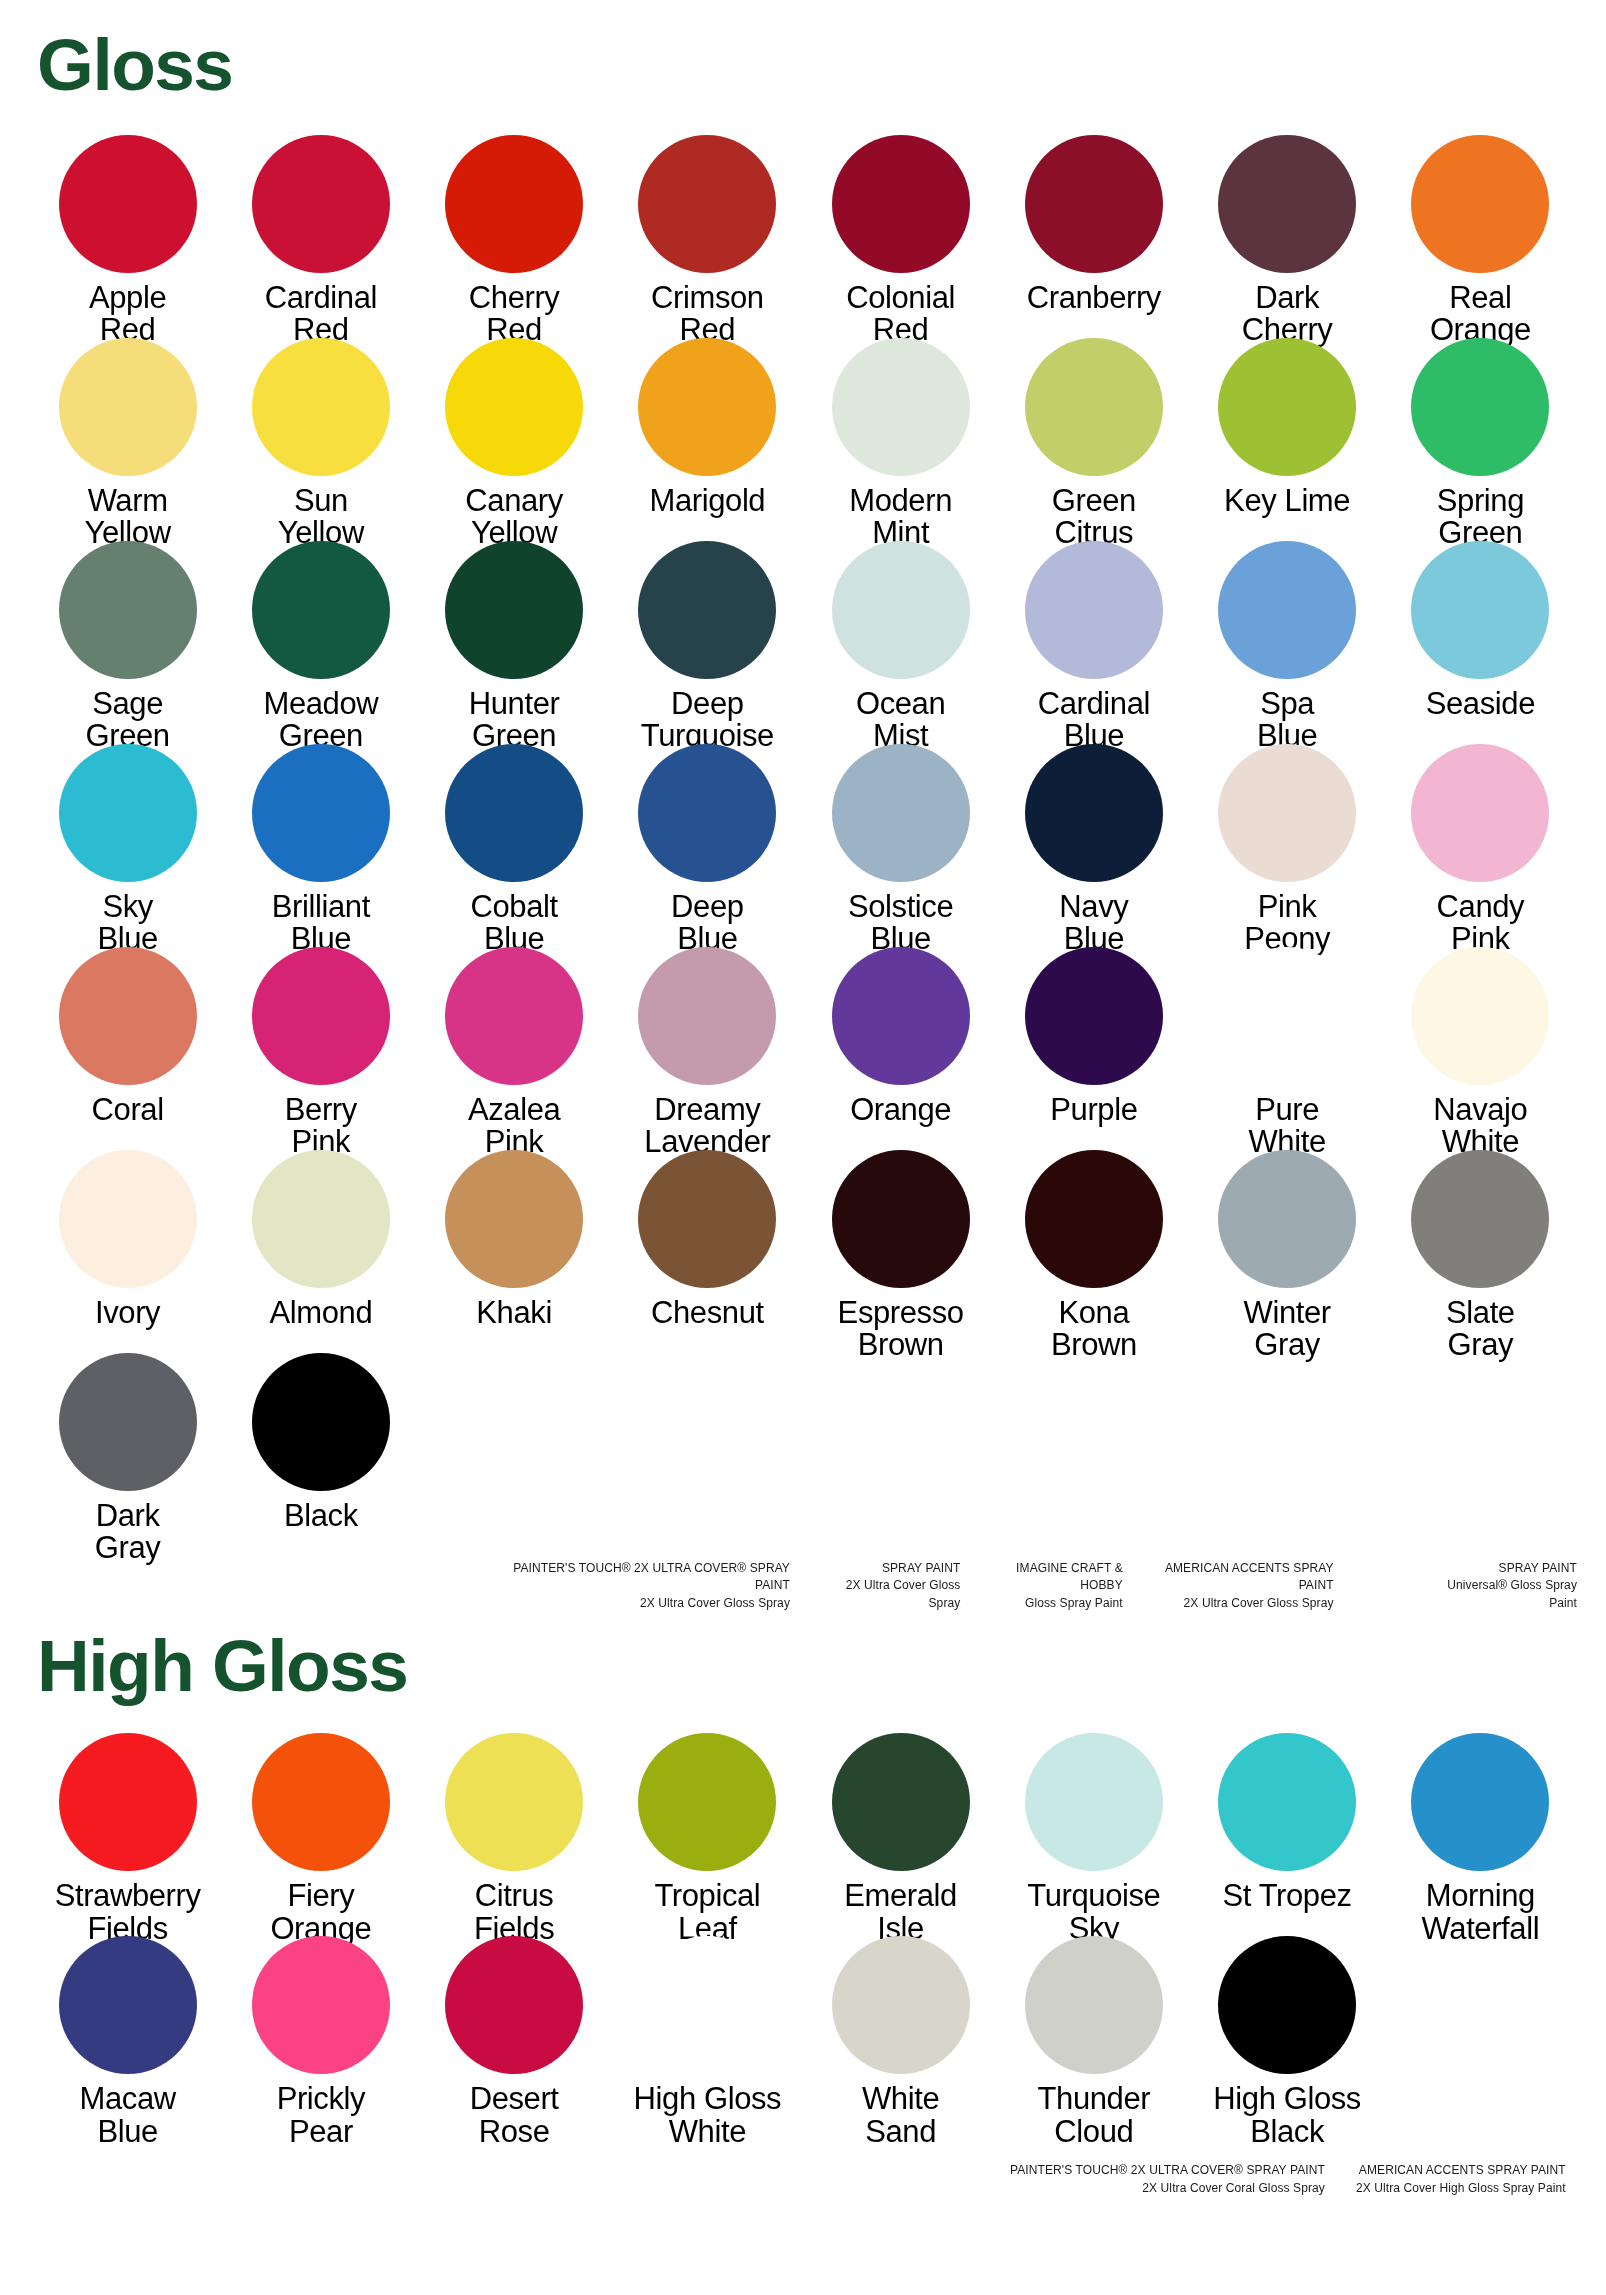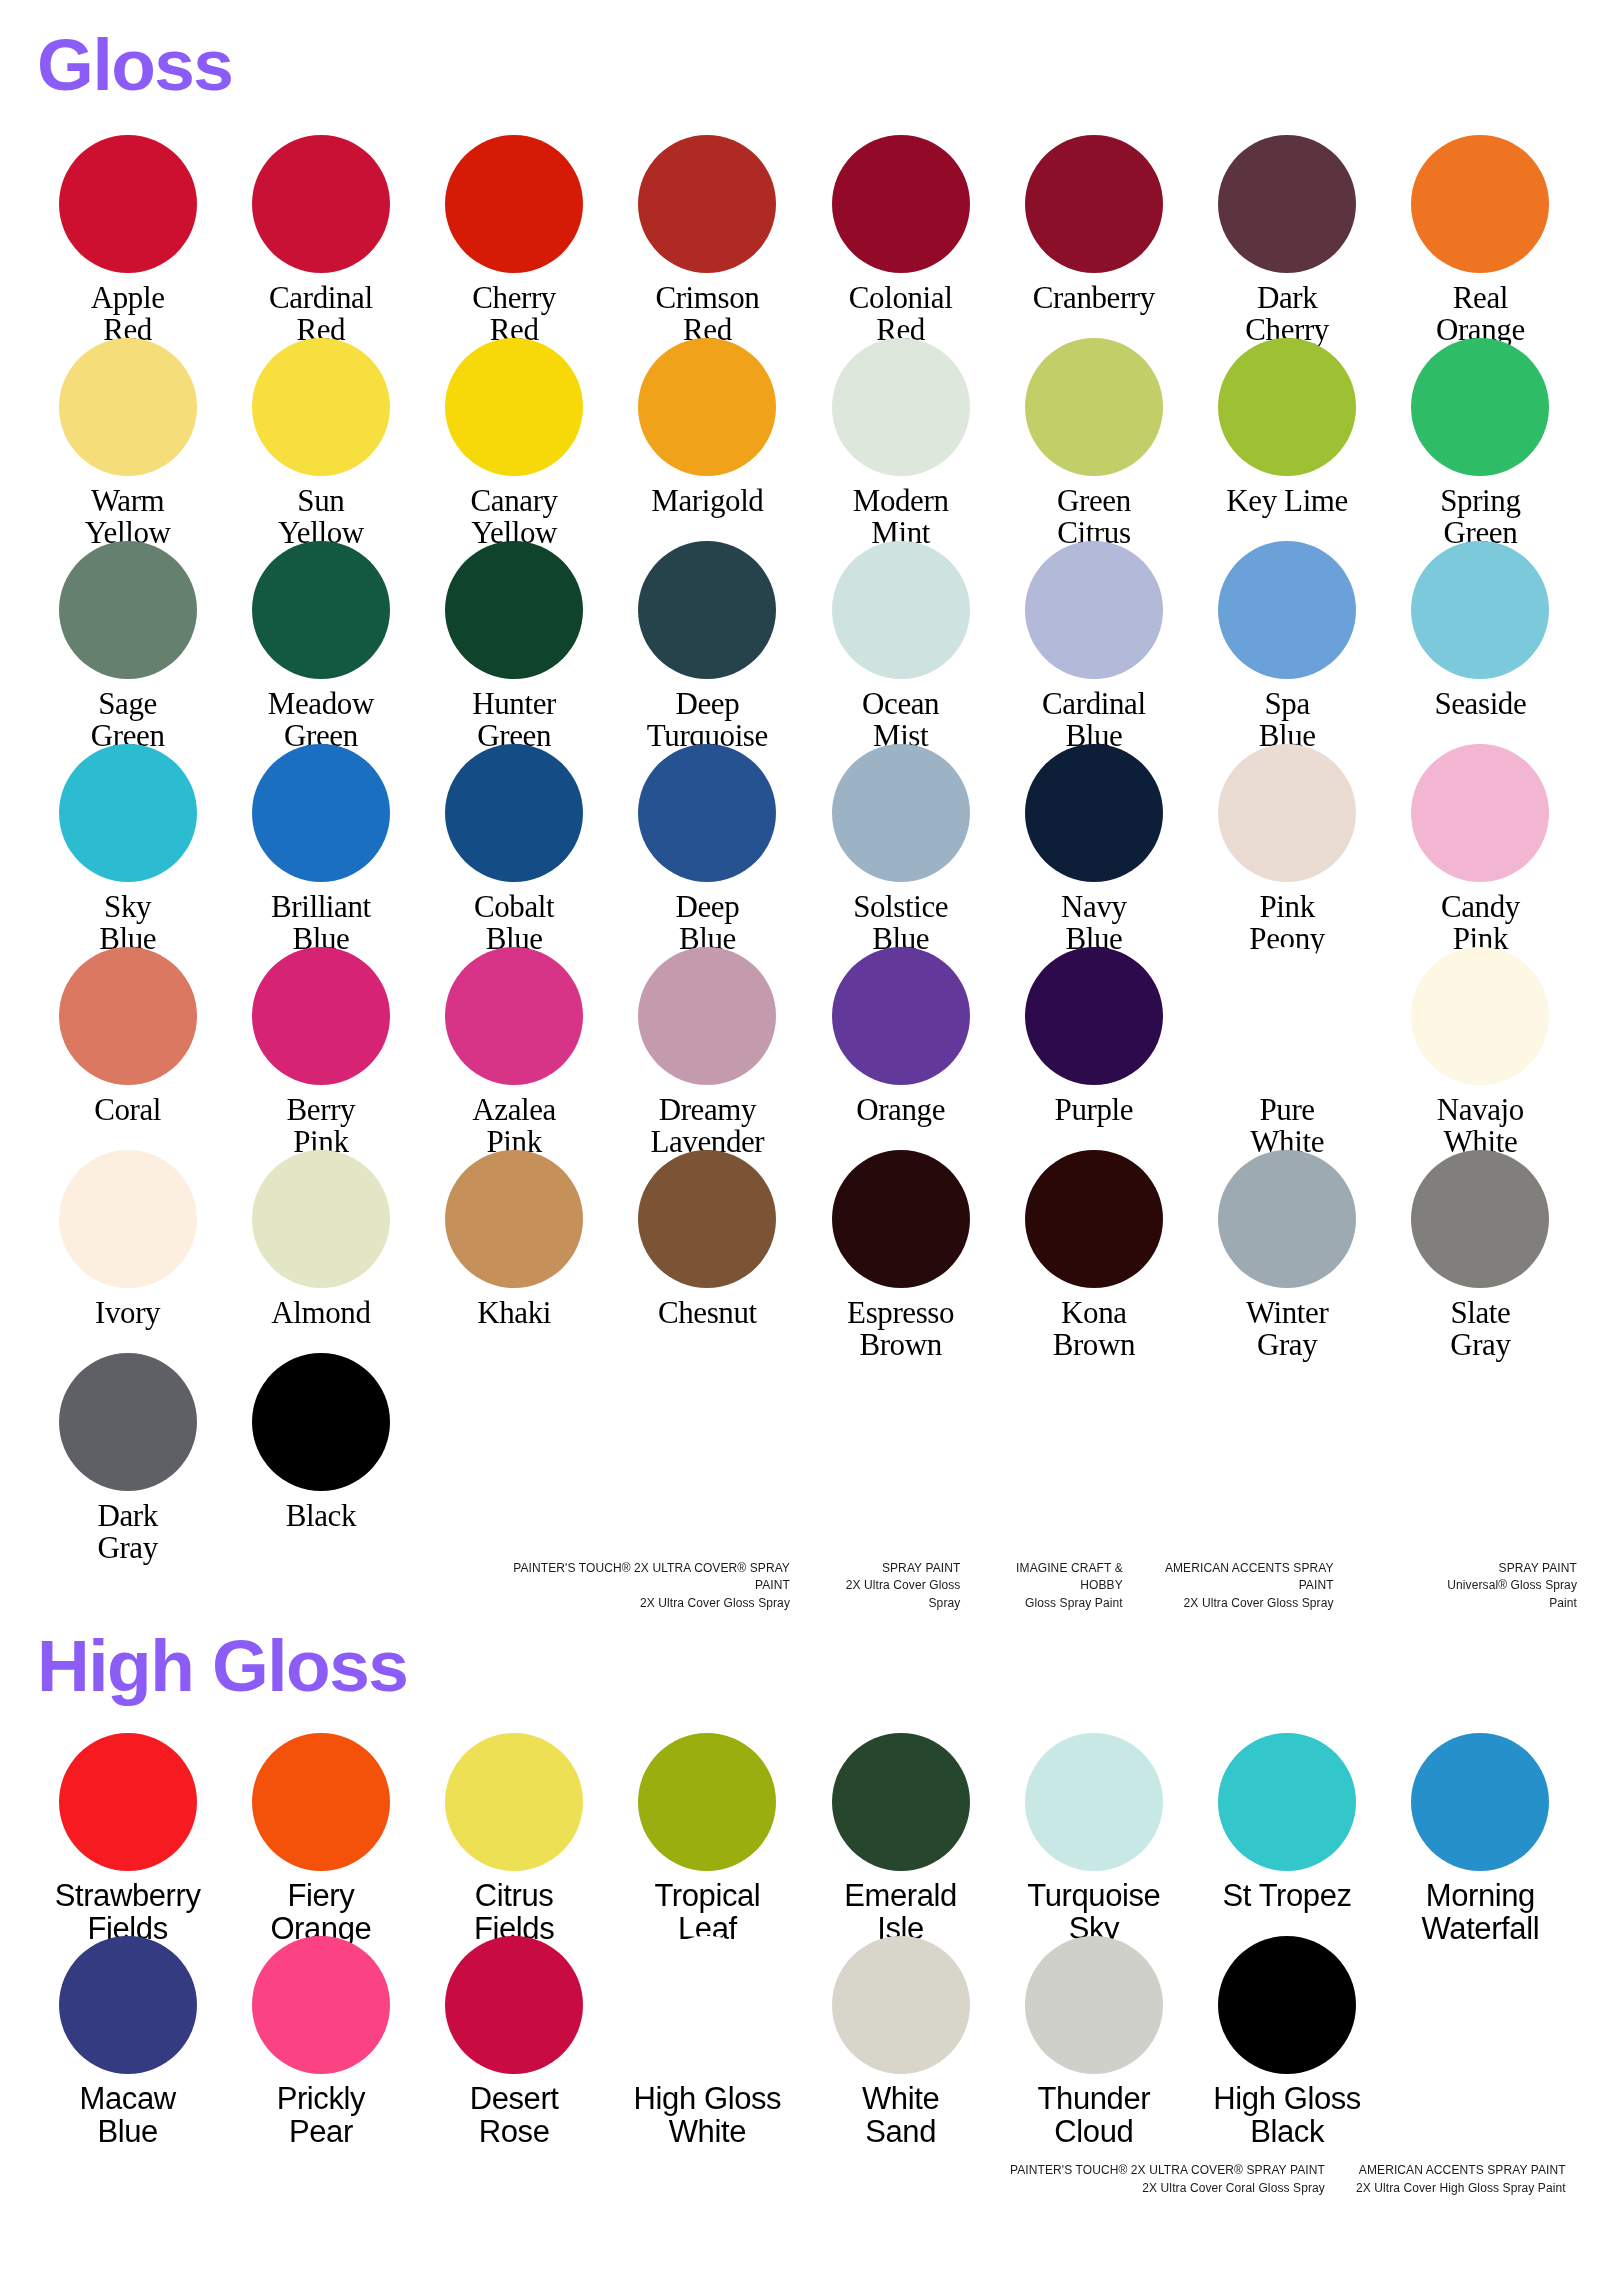--- a/index.html
+++ b/index.html
@@ -23,34 +23,34 @@
     padding: 0 31px;
   }
 
   .section-title {
     font-size: 73px;
     font-weight: 700;
     letter-spacing: -1.5px;
     line-height: 1;
     margin: 0;
     padding: 0;
-    color: #8b5cf6;
+    color: #14532d;
   }
   #gloss-title { padding-top: 27.5px; padding-left: 6.1px; }
   #highgloss-title { padding-top: 17px; padding-left: 6.1px; }
 
   .swatch-grid {
     display: grid;
     grid-template-columns: repeat(8, 1fr);
     column-gap: 0px;
     row-gap: 0px;
     width: 1546px;
     margin: 0 auto;
   }
-  #gloss-grid { margin-top: 34px; font-family: Liberation Serif, serif; }
+  #gloss-grid { margin-top: 34px; }
   #highgloss-grid { margin-top: 31px; }
 
   .swatch {
     display: flex;
     flex-direction: column;
     align-items: center;
     justify-content: flex-start;
     height: 203px;
     box-sizing: border-box;
   }

